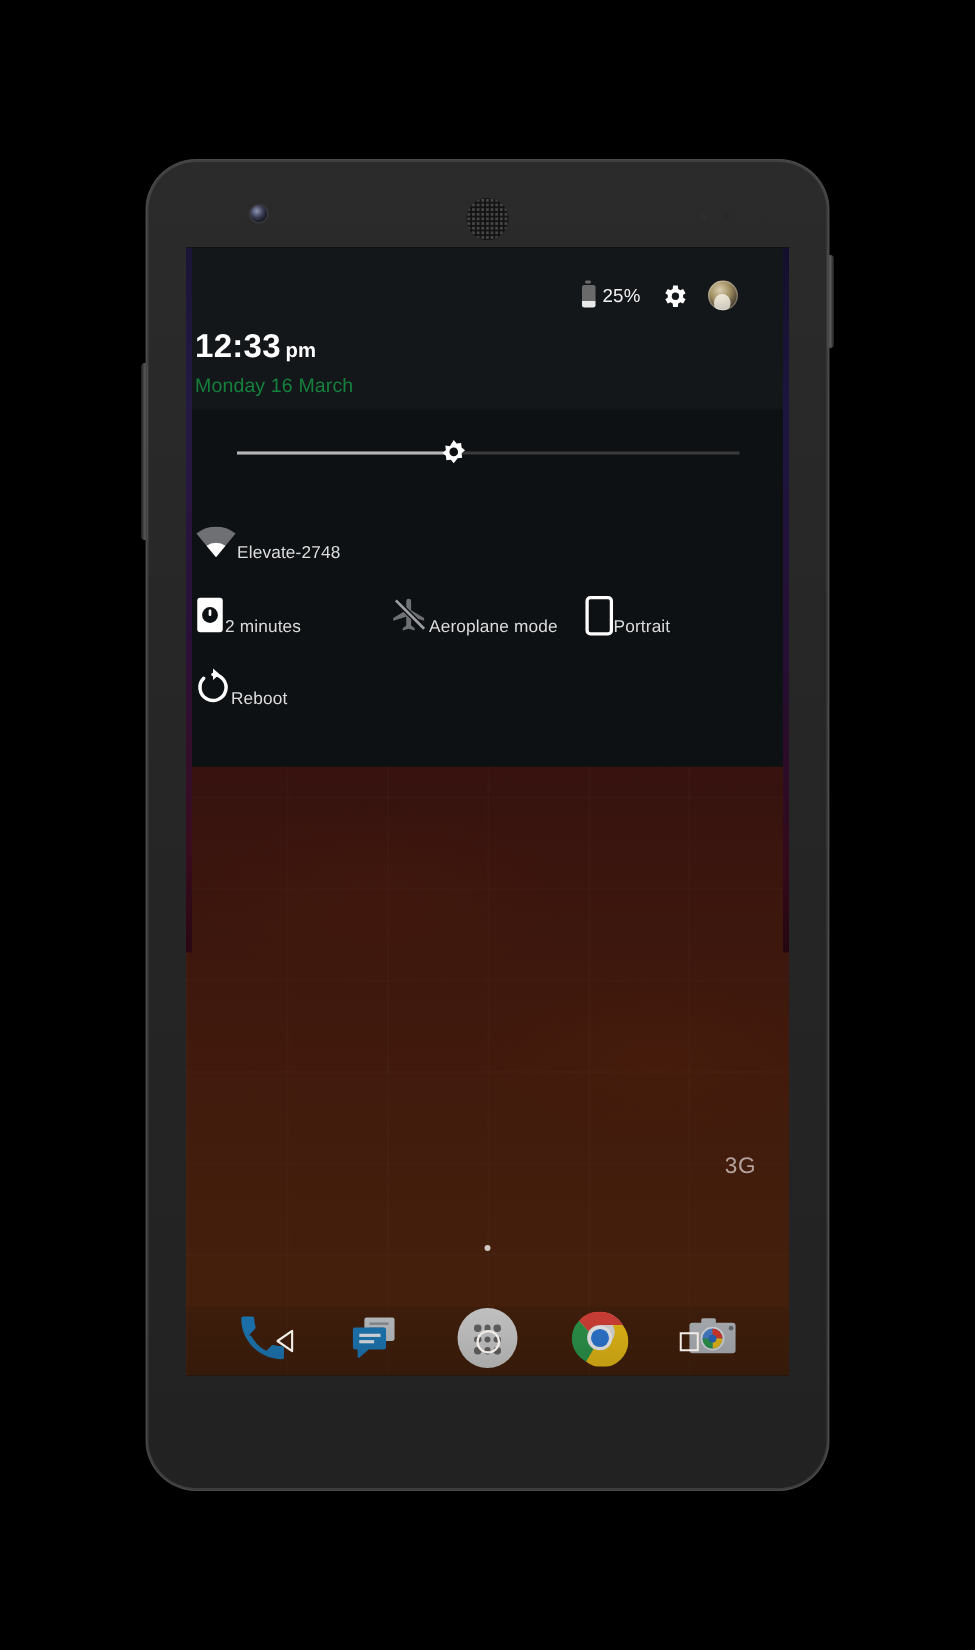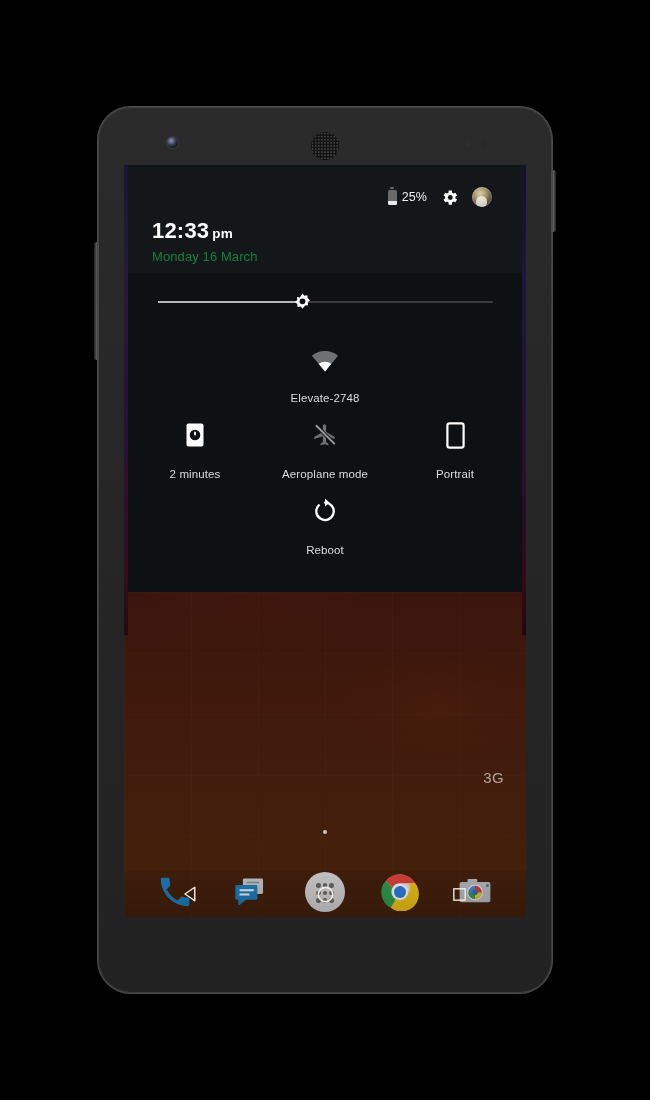--- a/index.html
+++ b/index.html
@@ -78,37 +78,37 @@
   .batt:before{content:"";position:absolute;left:2.5px;top:-2.2px;width:4px;height:2px;
         border-radius:1px;background:#6a6a6a;}
   .batt-pct{color:#f0f0f0;font-size:12.5px;letter-spacing:.1px;}
   .gear{width:19px;height:19px;position:relative;display:block;}
   .avatar{width:20px;height:20px;border-radius:50%;overflow:hidden;
         background:radial-gradient(circle at 40% 32%, #d9cfae 0%, #a08e63 38%, #4b4030 70%, #231d14 100%);
         box-shadow:0 0 0 1px rgba(255,255,255,.25) inset;position:relative;}
   .avatar:after{content:"";position:absolute;left:4px;top:9px;width:11px;height:11px;
         border-radius:50% 50% 40% 40%;background:rgba(250,248,240,.75);}
 
-  .clock{position:absolute;left:24px;top:55px;color:#fff;}
+  .clock{position:absolute;left:2px;top:55px;color:#fff;}
   .clock .t{font-size:22px;font-weight:bold;letter-spacing:.2px;line-height:1;}
   .clock .t em{font-style:normal;font-size:13.5px;font-weight:bold;margin-left:3px;}
   .clock .d{margin-top:7px;font-size:13px;color:#15803d;letter-spacing:.1px;}
 
   .shade-body{background:#0e1113;padding:0 0 22px 0;}
 
   
   .bright{position:relative;height:58px;}
   .bright .track{position:absolute;left:30px;right:29px;top:28px;height:2px;background:#3a3a3a;}
   .bright .fill{position:absolute;left:30px;top:28px;width:151px;height:2px;background:#b6b6b6;}
   .bright .knob{position:absolute;left:170px;top:19px;width:21px;height:21px;}
 
   
   .tiles-grid{padding:0 2px;}
   .trow{display:flex;}
-  .tile{flex:1;display:flex;flex-direction:column;justify-content:flex-start;
+  .tile{flex:1;display:flex;flex-direction:row;align-items:center;justify-content:flex-start;
         padding-top:4px;padding-bottom:14px;}
   .tile .ico{height:34px;display:flex;align-items:center;justify-content:center;}
   .tile .lbl{margin-top:16px;font-size:11.5px;color:#dcdcdc;letter-spacing:.1px;text-align:center;}
   .row1 .tile{padding-top:14px;padding-bottom:10px;}
   .row1 .lbl{margin-top:13px;}
   .row3 .tile{padding-top:0px;}
 
   
   .sig3g{position:absolute;right:22px;top:604px;color:#c9b9b5;font-size:15px;
         letter-spacing:.4px;opacity:.85;}

